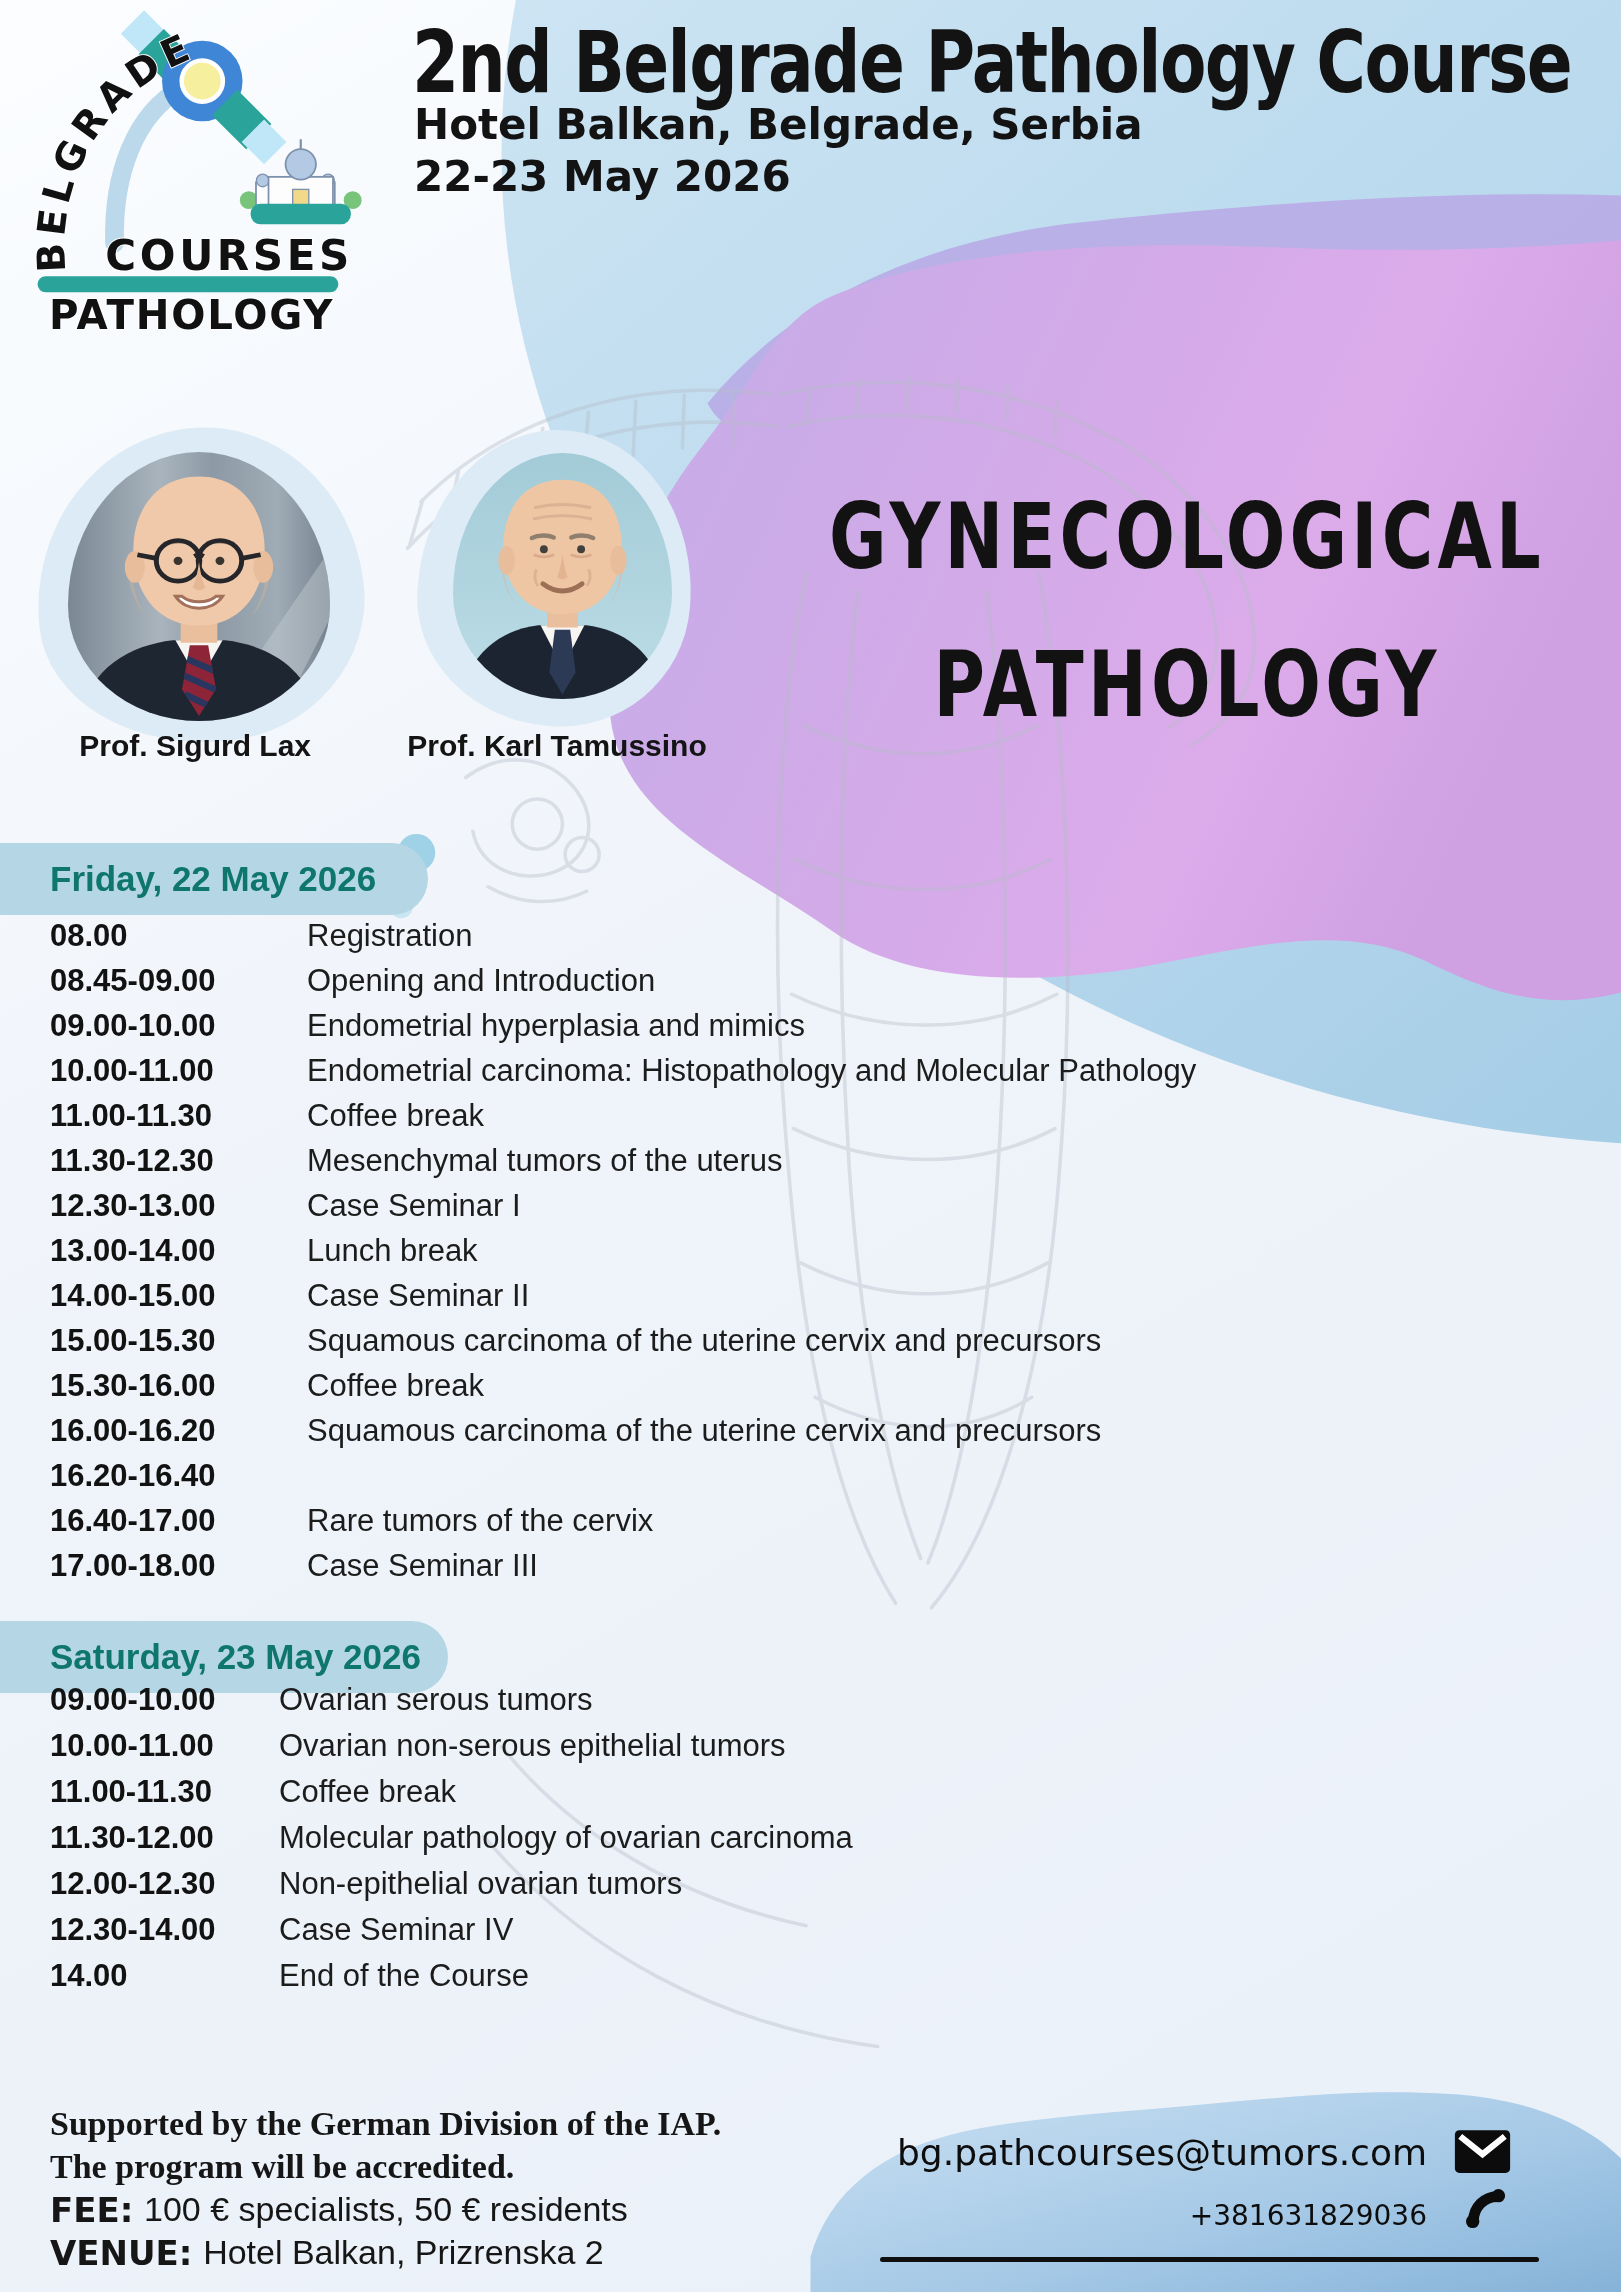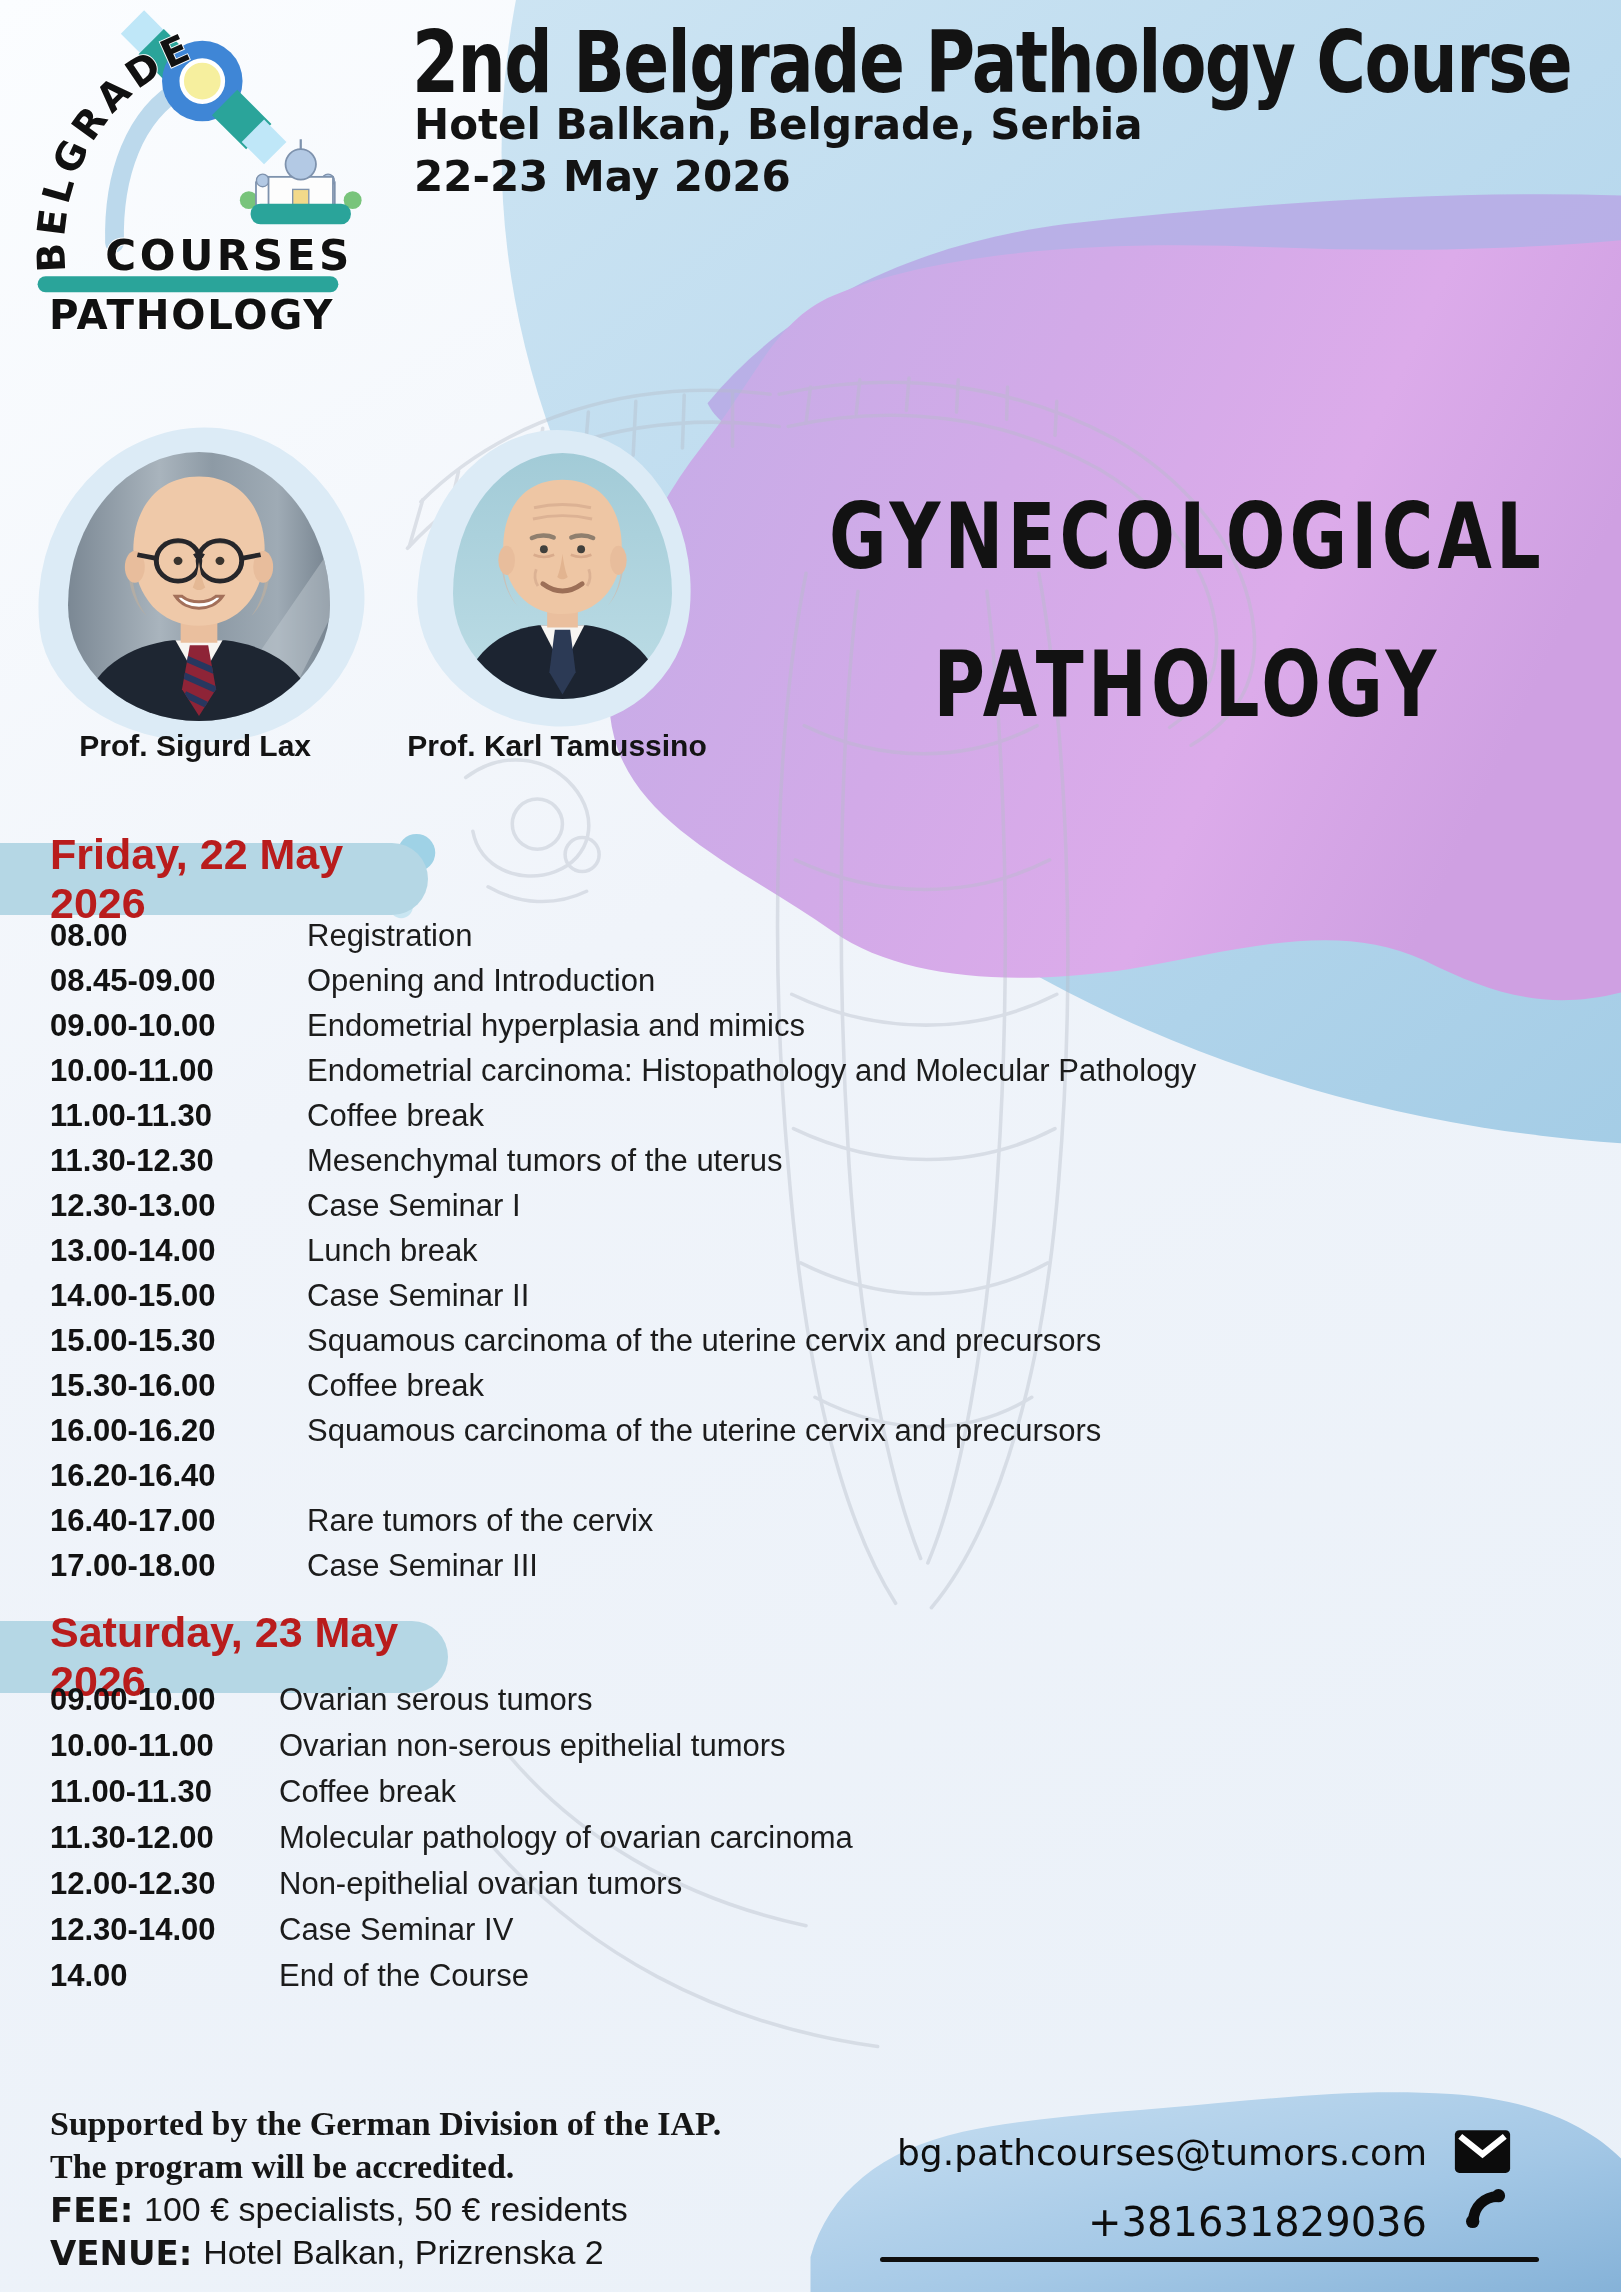--- a/index.html
+++ b/index.html
@@ -38,40 +38,40 @@
   .photo1{left:68px;top:452px;width:262px;height:269px;}
   .photo2{left:453px;top:453px;width:219px;height:246px;}
   .spk-name{width:376px;text-align:center;font-size:30px;font-weight:bold;top:729px;color:#141414;}
   .name1{left:7.2px;}
   .name2{left:369px;}
 
   
   .pill{
     left:0;height:72px;background:#b5d7e5;border-radius:0 36px 36px 0;
     display:flex;align-items:center;padding-left:50px;box-sizing:border-box;
-    font-weight:bold;font-size:43px;color:#b91c1c;
+    font-weight:bold;font-size:35px;color:#0f766e;
   }
   .pill1{top:843px;width:428px;}
   .pill2{top:1621px;width:448px;}
   .sched{left:50px;width:1522px;}
   .sched1{top:913px;}
   .sched2{top:1677px;}
   .srow{display:flex;align-items:center;font-size:31px;}
   .sched1 .srow{height:45px;gap:28px;}
   .sched2 .srow{height:46px;}
   .stime{width:229px;flex:none;font-weight:bold;color:#121212;}
   .sname{flex:1;color:#1c1c1c;}
 
   
   .foot{left:50px;top:2102px;}
   .fline{height:43px;display:flex;align-items:center;font-size:34px;white-space:nowrap;}
   .fbold{font-family:Liberation Serif, serif;font-weight:bold;}
   .flabel{font-family:"DejaVu Sans","Liberation Sans",sans-serif;font-weight:bold;margin-right:10.7px;}
   .contact-email{right:194px;top:2132px;font-family:"DejaVu Sans",sans-serif;font-size:36px;white-space:nowrap;color:#0d0d0d;}
-  .contact-phone{right:194px;top:2199px;font-family:"DejaVu Sans",sans-serif;font-size:40px;white-space:nowrap;color:#0d0d0d;}
+  .contact-phone{right:194px;top:2199px;font-family:"DejaVu Sans",sans-serif;font-size:28px;white-space:nowrap;color:#0d0d0d;}
   .contact-line{left:880px;top:2257px;width:659px;height:4.5px;background:#0f0f0f;border-radius:2.7px;}
   .env-icon{left:1454px;top:2129px;}
   .ph-icon{left:1462px;top:2185px;}
 </style>
 </head>
 <body>
 
 <div class="page">
 
   <svg class="abs" width="1621" height="2293" viewBox="0 0 1810 2560" style="left:0;top:0;">

